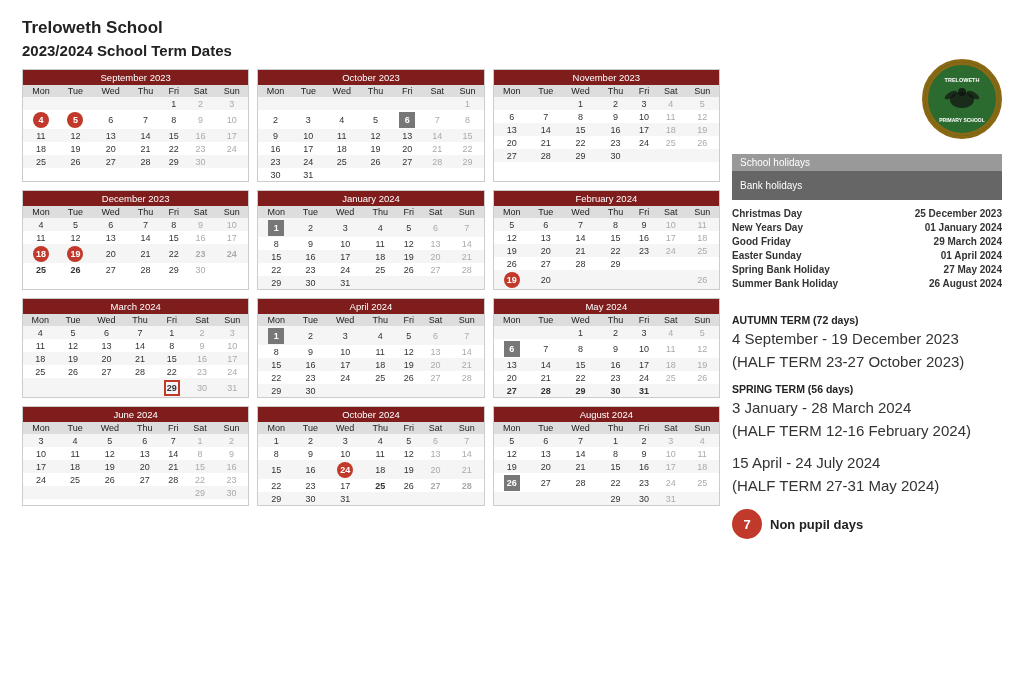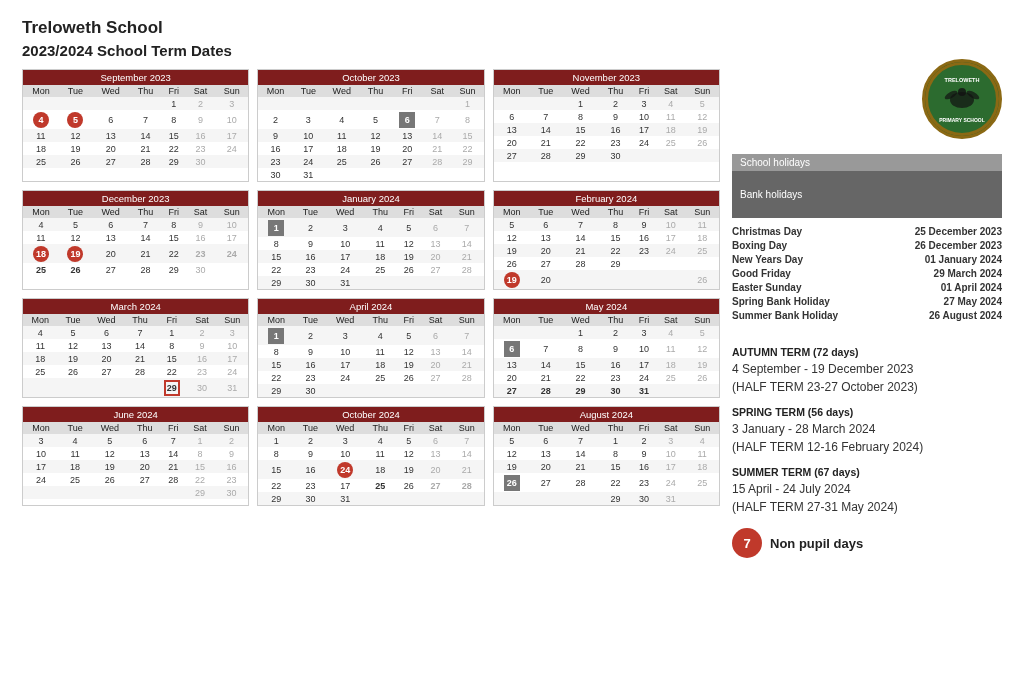--- a/index.html
+++ b/index.html
@@ -94,21 +94,21 @@
     }
     .section-header-grey {
       background: #999;
       color: #fff;
       padding: 3px 8px;
       font-size: 10px;
     }
     .section-header-dark {
       background: #666;
       color: #fff;
-      padding: 18px 8px;
+      padding: 9px 8px;
       font-size: 10px;
       margin-bottom: 6px;
     }
     .holiday-row {
       display: flex;
       justify-content: space-between;
       padding: 1.5px 0;
       font-size: 10px;
       font-weight: bold;
     }
@@ -119,21 +119,21 @@
     }
     .term-block {
       margin-bottom: 10px;
     }
     .term-title {
       font-weight: bold;
       font-size: 10.5px;
       margin-bottom: 2px;
     }
     .term-details {
-      font-size: 12px;
+      font-size: 15px;
       color: #333;
       line-height: 1.5;
     }
     .non-pupil-section {
       display: flex;
       align-items: center;
       margin-top: 12px;
       gap: 8px;
     }
     .np-circle {
@@ -965,24 +965,20 @@
       </div>
 
       <div class="holidays-section">
         <div class="section-header-grey">School holidays</div>
         <div class="section-header-dark">Bank holidays</div>
 
         <div id="bank-holidays-container">
             <div class="holiday-row">
               <span class="holiday-name">Christmas Day</span>
               <span class="holiday-date">25 December 2023</span>
-            </div>
-            <div class="holiday-row">
-              <span class="holiday-name">Boxing Day</span>
-              <span class="holiday-date">26 December 2023</span>
             </div>
             <div class="holiday-row">
               <span class="holiday-name">New Years Day</span>
               <span class="holiday-date">01 January 2024</span>
             </div>
             <div class="holiday-row">
               <span class="holiday-name">Good Friday</span>
               <span class="holiday-date">29 March 2024</span>
             </div>
             <div class="holiday-row">
@@ -1008,21 +1004,20 @@
             </div>
           </div>
           <div class="term-block">
             <div class="term-title">SPRING TERM (56 days)</div>
             <div class="term-details">
               <div>3 January - 28 March 2024</div>
               <div>(HALF TERM 12-16 February 2024)</div>
             </div>
           </div>
           <div class="term-block">
-            <div class="term-title">SUMMER TERM (67 days)</div>
             <div class="term-details">
               <div>15 April - 24 July 2024</div>
               <div>(HALF TERM 27-31 May 2024)</div>
             </div>
           </div>
         </div>
 
         <div class="non-pupil-section">
           <div class="np-circle">7</div>
           <div class="np-label">Non pupil days</div>

